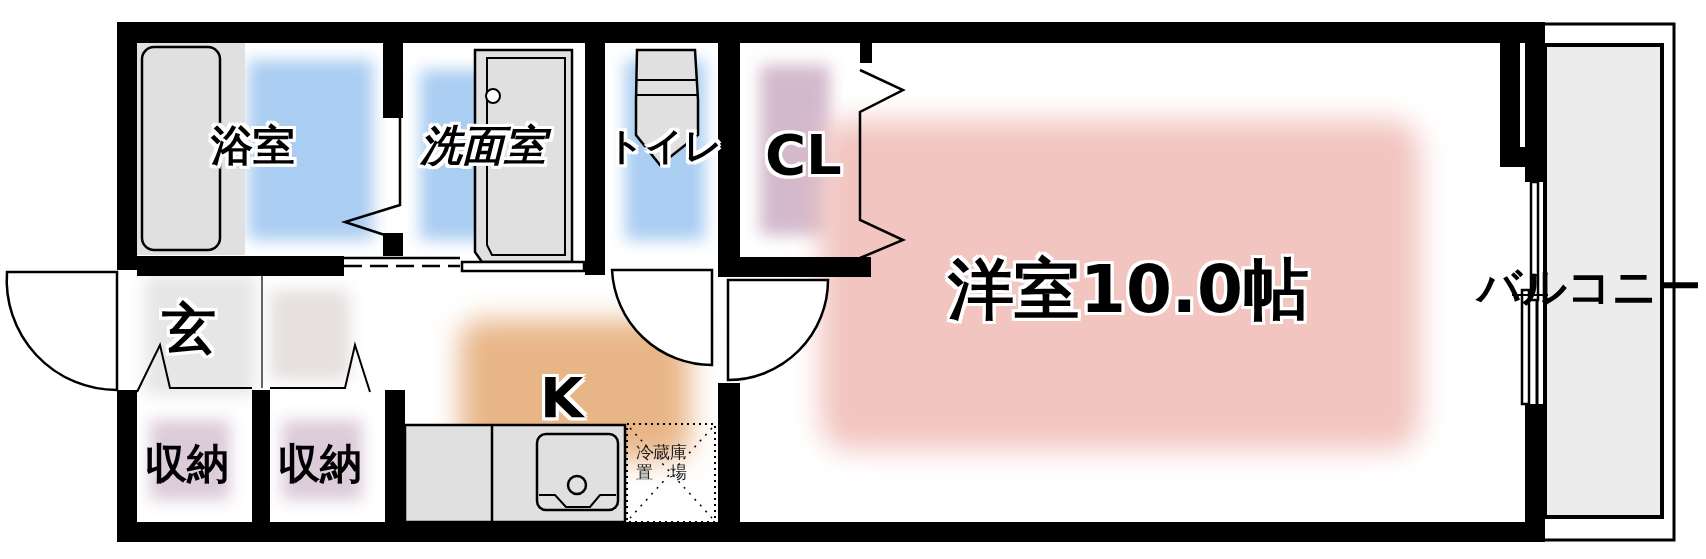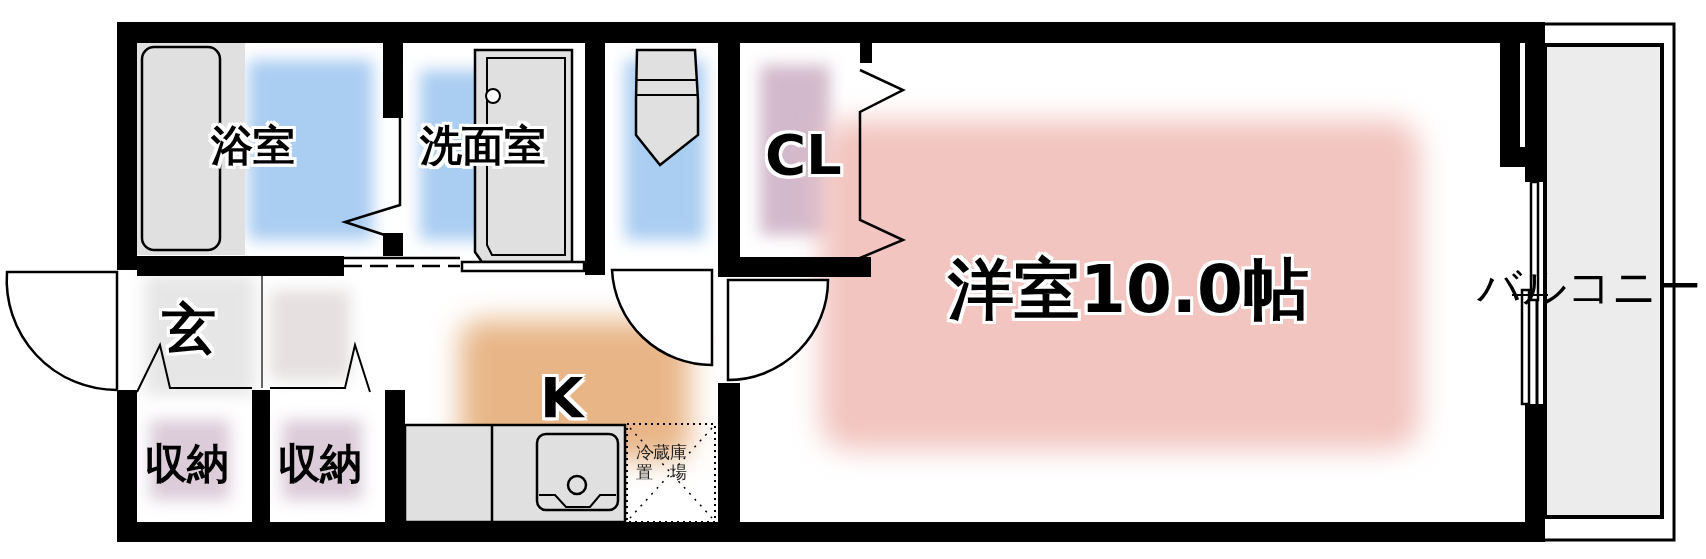--- a/index.html
+++ b/index.html
@@ -122,22 +122,23 @@
     <line x1="262" y1="276" x2="262" y2="388" stroke-width="1.2"></line>
 
     <rect x="1531" y="182" width="7" height="118"></rect>
     <rect x="1522" y="290" width="7" height="114"></rect>
     <line x1="1512" y1="295" x2="1548" y2="295" stroke-width="2"></line>
   </g>
 </svg>
 
   
   <div class="lbl" style="left:211px;top:125px;font-size:42px;">浴室</div>
-  <div class="lbl" style="left:420px;top:125px;font-size:42px;">洗面室</div>
+  <div class="lbl" style="left:420px;top:125px;font-size:42px;font-style:italic;">洗面室</div>
+  <div class="lbl" style="left:606px;top:127px;font-size:38px;">トイレ</div>
   <div class="lbl" style="left:765px;top:127px;font-size:56px;">CL</div>
   <div class="lbl" style="left:948px;top:257px;font-size:66px;">洋室10.0帖</div>
-  <div class="lbl" style="left:1477px;top:265px;font-size:44px;text-shadow:none;font-weight:normal;">バルコニー</div>
+  <div class="lbl" style="left:1477px;top:265px;font-size:44px;text-shadow:none;font-weight:bold;">バルコニー</div>
   <div class="lbl" style="left:162px;top:302px;font-size:54px;">玄</div>
   <div class="lbl" style="left:145px;top:443px;font-size:42px;text-shadow:none;">収納</div>
   <div class="lbl" style="left:278px;top:443px;font-size:42px;text-shadow:none;">収納</div>
   <div class="lbl" style="left:540px;top:370px;font-size:56px;">K</div>
   <div class="fridge-txt" style="left:636px;top:443px;"><span>冷蔵庫</span><br><span>置　場</span></div>
 </div>
 
 </body></html>

